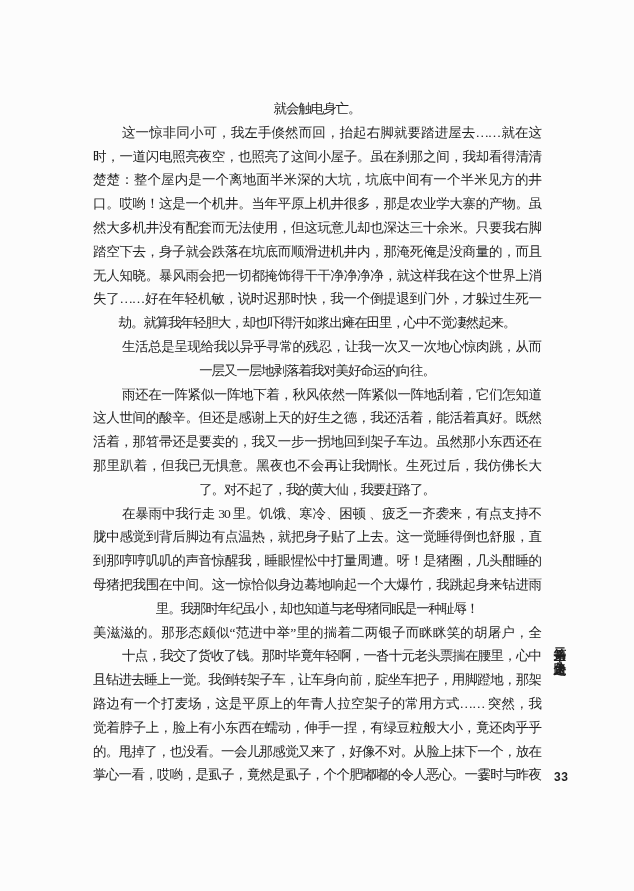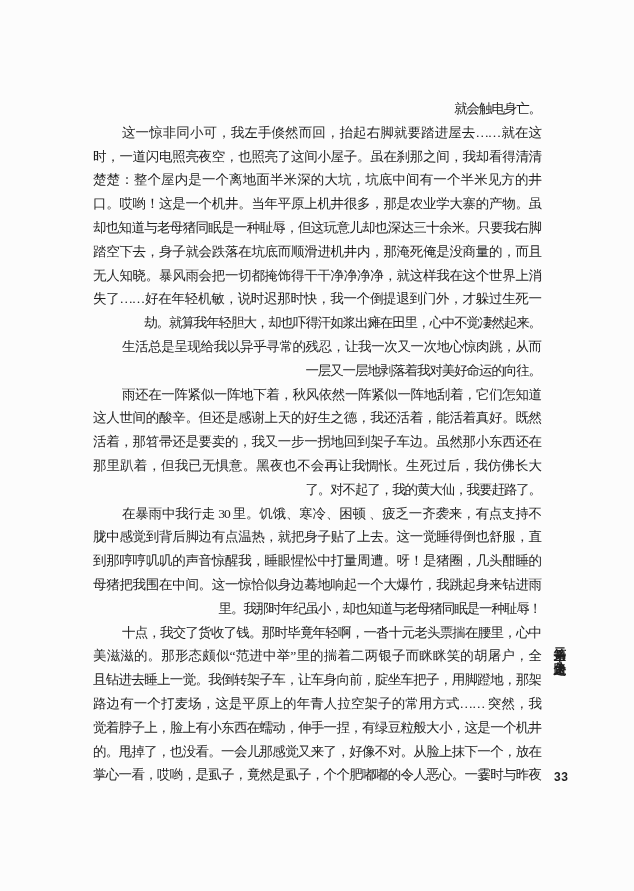--- a/index.html
+++ b/index.html
@@ -20,21 +20,21 @@
   .body-text {
     position: absolute;
     left: 93px;
     top: 97px;
     width: 448px;
     font-size: 13.5px;
     line-height: 23.8px;
     letter-spacing: -1.1px;
   }
   .line {
-    text-align: right;
+    text-align: center;
     white-space: normal;
   }
   .line.just {
     text-align: justify;
     text-align-last: justify;
     text-justify: inter-character;
   }
   .line.indent {
     padding-left: 29px;
   }
@@ -70,42 +70,42 @@
 <body>
 
 <div class="page" style="--page-bg: #fcfcfc; --page-fg: #1e1e1e;">
 
   <div class="body-text">
       <div class="line">就会触电身亡。</div>
       <div class="line indent just">这一惊非同小可，我左手倏然而回，抬起右脚就要踏进屋去……就在这</div>
       <div class="line just">时，一道闪电照亮夜空，也照亮了这间小屋子。虽在刹那之间，我却看得清清</div>
       <div class="line just">楚楚：整个屋内是一个离地面半米深的大坑，坑底中间有一个半米见方的井</div>
       <div class="line just">口。哎哟！这是一个机井。当年平原上机井很多，那是农业学大寨的产物。虽</div>
-      <div class="line just">却也知道与老母猪同眠是一种耻辱，但这玩意儿却也深达三十余米。只要我右脚</div>
+      <div class="line just">然大多机井没有配套而无法使用，但这玩意儿却也深达三十余米。只要我右脚</div>
       <div class="line just">踏空下去，身子就会跌落在坑底而顺滑进机井内，那淹死俺是没商量的，而且</div>
       <div class="line just">无人知晓。暴风雨会把一切都掩饰得干干净净净净，就这样我在这个世界上消</div>
       <div class="line just">失了……好在年轻机敏，说时迟那时快，我一个倒提退到门外，才躲过生死一</div>
       <div class="line">劫。就算我年轻胆大，却也吓得汗如浆出瘫在田里，心中不觉凄然起来。</div>
       <div class="line indent just">生活总是呈现给我以异乎寻常的残忍，让我一次又一次地心惊肉跳，从而</div>
       <div class="line">一层又一层地剥落着我对美好命运的向往。</div>
       <div class="line indent just">雨还在一阵紧似一阵地下着，秋风依然一阵紧似一阵地刮着，它们怎知道</div>
       <div class="line just">这人世间的酸辛。但还是感谢上天的好生之德，我还活着，能活着真好。既然</div>
       <div class="line just">活着，那笤帚还是要卖的，我又一步一拐地回到架子车边。虽然那小东西还在</div>
       <div class="line just">那里趴着，但我已无惧意。黑夜也不会再让我惆怅。生死过后，我仿佛长大</div>
       <div class="line">了。对不起了，我的黄大仙，我要赶路了。</div>
       <div class="line indent just">在暴雨中我行走 30 里。饥饿、寒冷、困顿 、疲乏一齐袭来，有点支持不</div>
       <div class="line just">胧中感觉到背后脚边有点温热，就把身子贴了上去。这一觉睡得倒也舒服，直</div>
       <div class="line just">到那哼哼叽叽的声音惊醒我，睡眼惺忪中打量周遭。呀！是猪圈，几头酣睡的</div>
       <div class="line just">母猪把我围在中间。这一惊恰似身边蓦地响起一个大爆竹，我跳起身来钻进雨</div>
       <div class="line">里。我那时年纪虽小，却也知道与老母猪同眠是一种耻辱！</div>
+      <div class="line just">美滋滋的。那形态颇似“范进中举”里的揣着二两银子而眯眯笑的胡屠户，全</div>
       <div class="line indent just">十点，我交了货收了钱。那时毕竟年轻啊，一沓十元老头票揣在腰里，心中</div>
-      <div class="line just">美滋滋的。那形态颇似“范进中举”里的揣着二两银子而眯眯笑的胡屠户，全</div>
       <div class="line just">且钻进去睡上一觉。我倒转架子车，让车身向前，腚坐车把子，用脚蹬地，那架</div>
       <div class="line just">路边有一个打麦场，这是平原上的年青人拉空架子的常用方式…… 突然，我</div>
-      <div class="line just">觉着脖子上，脸上有小东西在蠕动，伸手一捏，有绿豆粒般大小，这是一个机井</div>
+      <div class="line just">觉着脖子上，脸上有小东西在蠕动，伸手一捏，有绿豆粒般大小，竟还肉乎乎</div>
       <div class="line just">的。甩掉了，也没看。一会儿那感觉又来了，好像不对。从脸上抹下一个，放在</div>
       <div class="line just">掌心一看，哎哟，是虱子，竟然是虱子，个个肥嘟嘟的令人恶心。一霎时与昨夜</div>
     </div>
 
   <div class="sidebar">
     <div class="chapter-vert">
       <span>第二章</span><span class="chapter-title-gap">公路之上</span>
     </div>
     <div class="page-number">33</div>
   </div>

